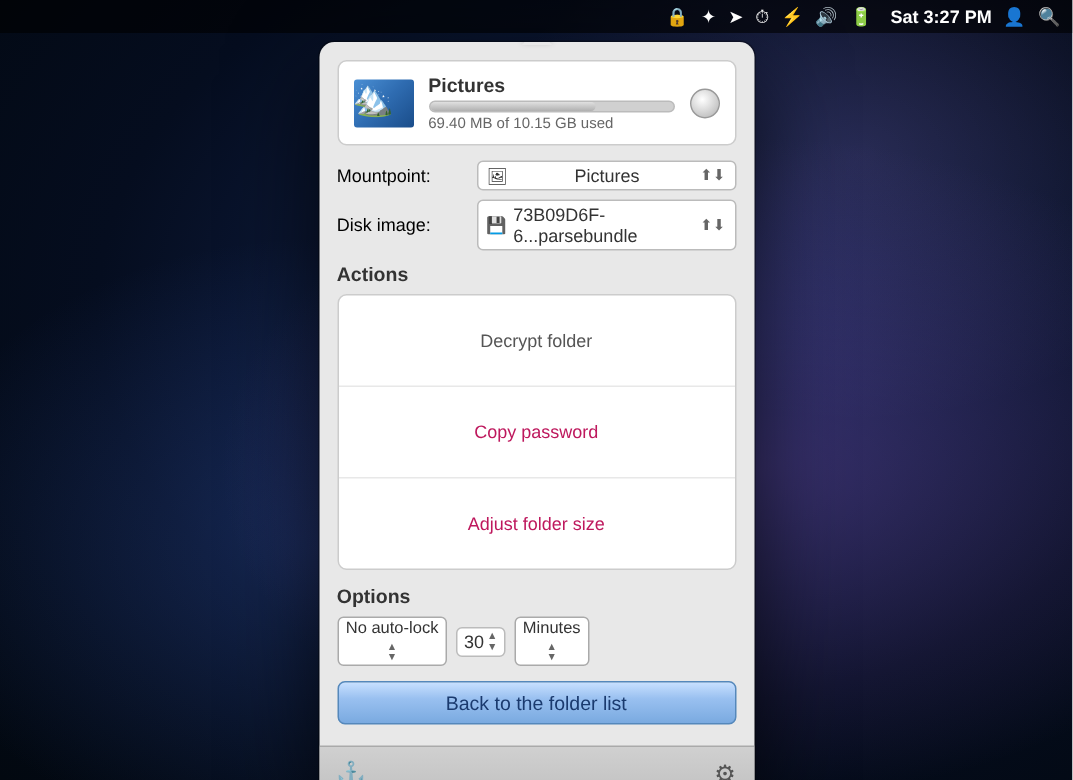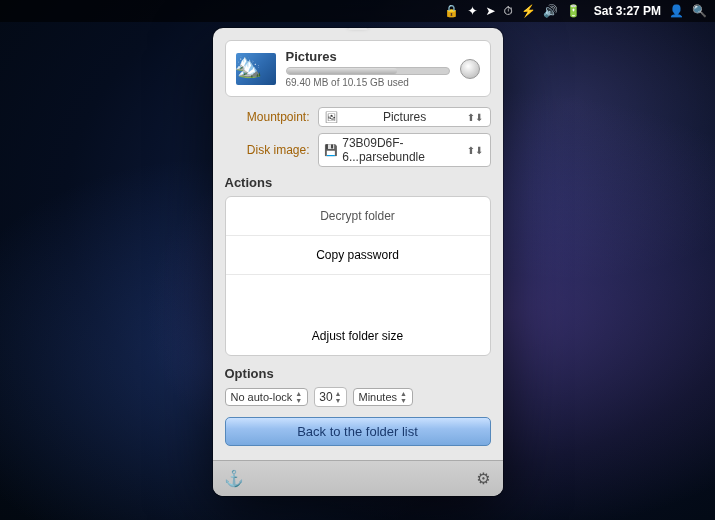--- a/index.html
+++ b/index.html
@@ -182,23 +182,23 @@
 
     
     .info-row {
       display: flex;
       align-items: center;
       margin-bottom: 6px;
       font-size: 12px;
     }
 
     .info-label {
-      color: #a16207;
+      color: #000000;
       width: 85px;
-      text-align: right;
+      text-align: left;
       margin-right: 8px;
       flex-shrink: 0;
     }
 
     .info-value-box {
       flex: 1;
       background: white;
       border: 1px solid #bbb;
       border-radius: 4px;
       padding: 2px 6px;
@@ -230,35 +230,34 @@
     
     .actions-panel {
       background: white;
       border: 1px solid #ccc;
       border-radius: 6px;
       overflow: hidden;
       margin-bottom: 10px;
     }
 
     .action-item {
-      padding: 12px 10px;
+      padding: 23px 10px;
       font-size: 12px;
       color: #555;
       text-align: center;
       border-bottom: 1px solid #e8e8e8;
       cursor: default;
     }
 
     .action-item:last-child {
       border-bottom: none;
-      margin-top: 42px;
     }
 
     .action-item.disabled {
-      color: #000000;
+      color: #be185d;
     }
 
     
     .options-row {
       display: flex;
       align-items: center;
       gap: 16px;
       margin-bottom: 8px;
     }
 
@@ -335,20 +334,21 @@
       background: white;
       border: 1px solid #aaa;
       border-radius: 4px;
       padding: 1px 5px;
       font-size: 11px;
       color: #333;
       display: inline-flex;
       align-items: center;
       gap: 3px;
       cursor: pointer;
+      flex-direction: column;
     }
 
     .select-arrows {
       display: flex;
       flex-direction: column;
       font-size: 7px;
       line-height: 1;
       color: #666;
     }
   </style>

